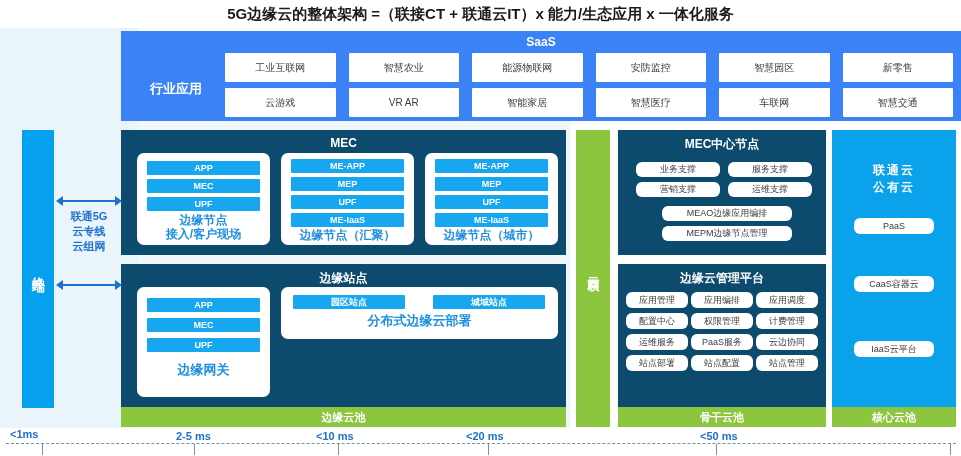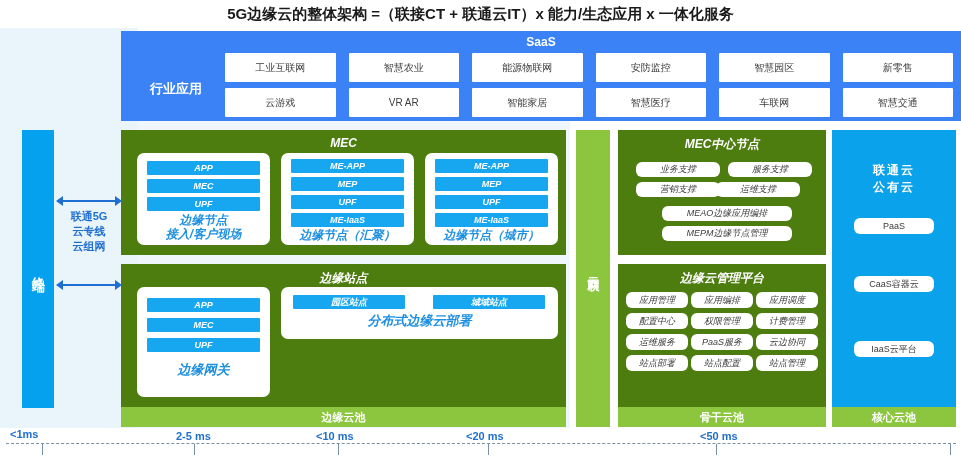--- a/index.html
+++ b/index.html
@@ -79,21 +79,21 @@
     border-top: 5px solid transparent; border-bottom: 5px solid transparent;
   }
   .arrow-head.left { left: 0; border-right: 7px solid #1f6fd0; }
   .arrow-head.right { right: 0; border-left: 7px solid #1f6fd0; }
   .link-label {
     position: absolute; left: 0; top: 14px; width: 66px; text-align: center;
     font-size: 11px; color: #1f6fd0; font-weight: bold; line-height: 1.35;
   }
 
   
-  .blue-box { position: absolute; background: #4d7c0f; z-index: 4; font-style: italic; }
+  .blue-box { position: absolute; background: #0c4a6e; z-index: 4; }
   .blue-box > .bx-title {
     position: absolute; left: 0; top: 6px; width: 100%; text-align: center;
     font-size: 12px; color: #ffffff; font-weight: bold;
   }
 
   
   .wcard {
     position: absolute; background: #ffffff; border-radius: 7px;
   }
   .chip {
@@ -249,21 +249,21 @@
 
   <div class="cloudnet">
     <span>云联网</span>
   </div>
 
   <div class="blue-box" style="left:618px; top:130px; width:208px; height:125px;">
     <div class="bx-title">MEC中心节点</div>
     <div class="wrect" style="left:18px; top:32px; width:84px; height:15px;">业务支撑</div>
     <div class="wrect" style="left:110px; top:32px; width:84px; height:15px;">服务支撑</div>
     <div class="wrect" style="left:18px; top:52px; width:84px; height:15px;">营销支撑</div>
-    <div class="wrect" style="left:98px; top:52px; width:84px; height:15px;">运维支撑</div>
+    <div class="wrect" style="left:110px; top:52px; width:84px; height:15px;">运维支撑</div>
     <div class="wrect" style="left:44px; top:76px; width:130px; height:15px;">MEAO边缘应用编排</div>
     <div class="wrect" style="left:44px; top:96px; width:130px; height:15px;">MEPM边缘节点管理</div>
   </div>
 
   <div class="blue-box" style="left:618px; top:264px; width:208px; height:144px;">
     <div class="bx-title">边缘云管理平台</div>
     <div class="wrect" style="left:8px; top:28px; width:62px; height:16px;">应用管理</div>
     <div class="wrect" style="left:73px; top:28px; width:62px; height:16px;">应用编排</div>
     <div class="wrect" style="left:138px; top:28px; width:62px; height:16px;">应用调度</div>
     <div class="wrect" style="left:8px; top:49px; width:62px; height:16px;">配置中心</div>

